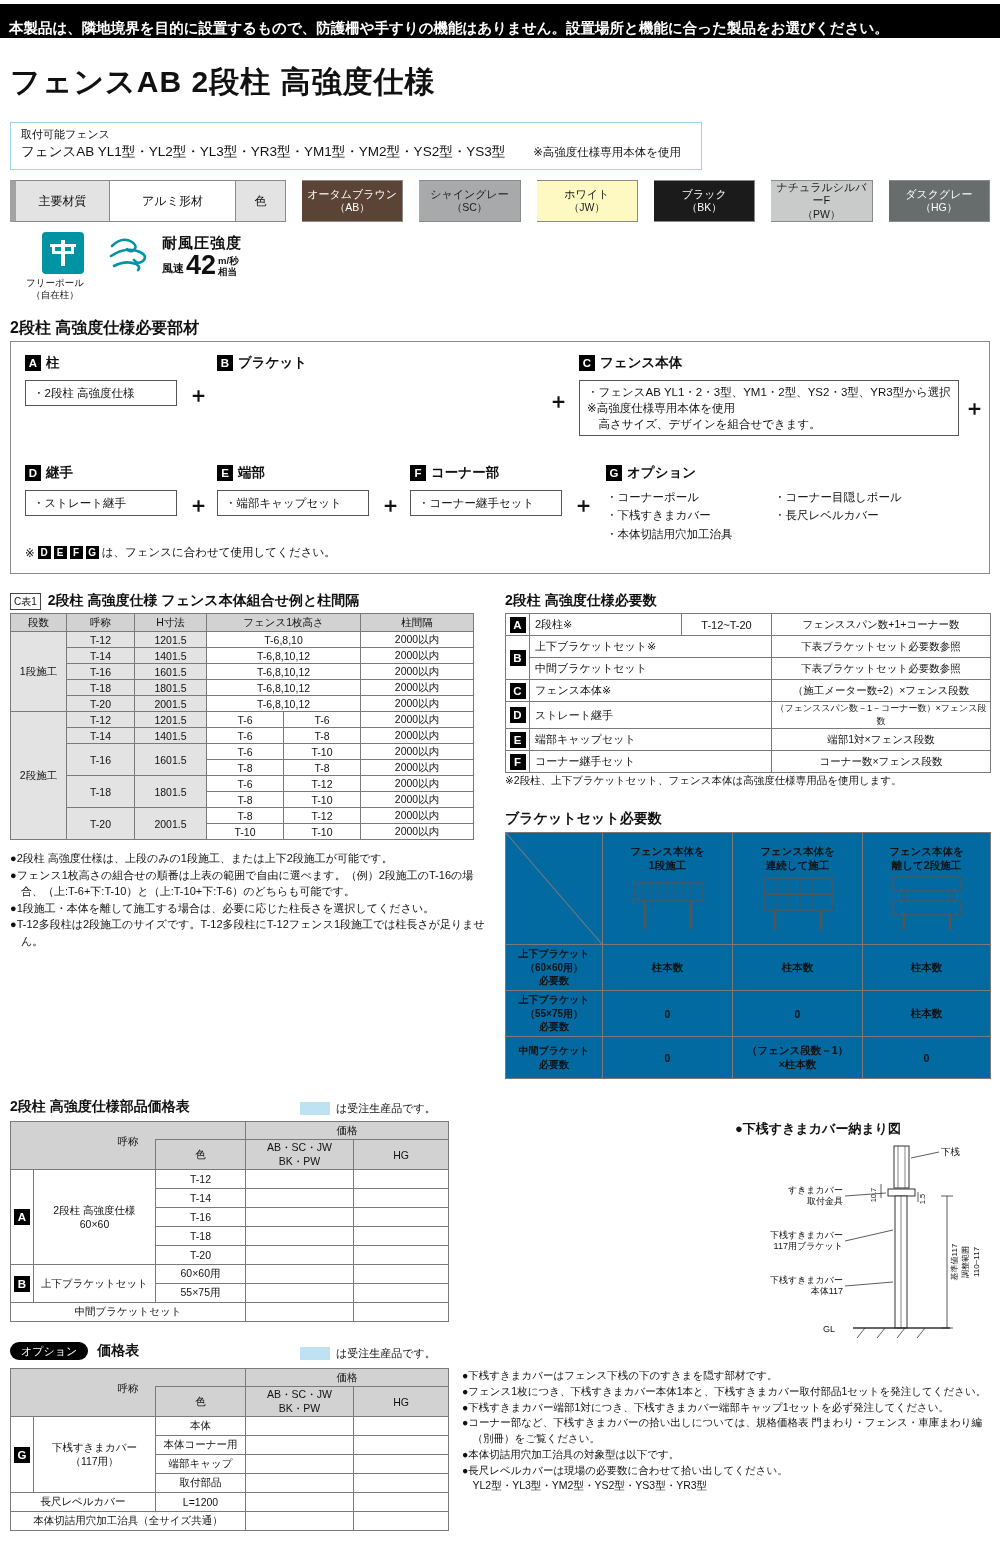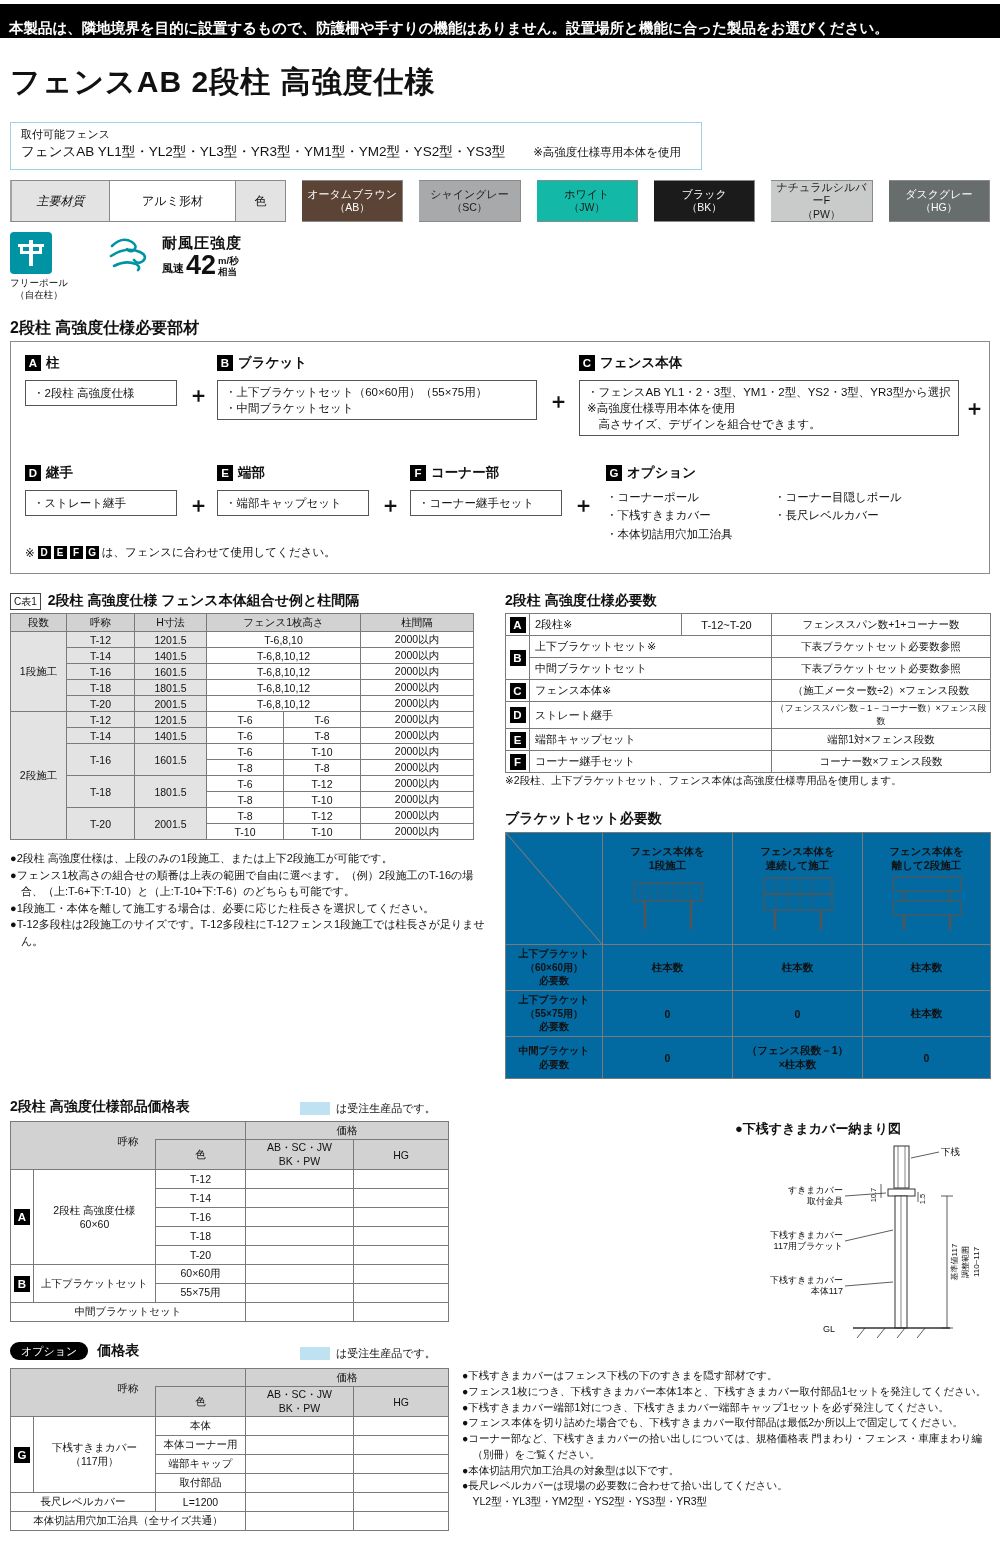--- a/index.html
+++ b/index.html
@@ -12,30 +12,30 @@
 .pagetitle{left:10px;top:62px;font-size:30px;font-weight:bold;letter-spacing:1px;}
 
 .fencebox{left:10px;top:122px;width:692px;height:48px;border:1px solid #9ed2e4;padding:4px 10px;}
 .fencebox .lbl{font-size:11px;}
 .fencebox .row{display:flex;gap:28px;align-items:baseline;margin-top:1px;}
 .fencebox .models{font-size:13.5px;}
 .fencebox .fnote{font-size:11.5px;}
 
 .matrow{left:10px;top:180px;width:980px;height:42px;display:flex;font-size:12px;}
 .matrow>div{border:1px solid #8a8a8a;border-left:0;display:flex;flex-direction:column;align-items:center;justify-content:center;line-height:1.25;text-align:center;}
-.matrow>div:first-child{border-left:2px solid #a3a3a3;font-style:italic;}
+.matrow>div:first-child{border-left:6px solid #a3a3a3;}
 .mat-h{width:100px;background:#e3e3e3;}
 .mat-v{width:126px;background:#fff;}
 .mat-c{width:50px;background:#e3e3e3;}
 .sw{flex:1;margin-left:16px;}
 .sw .nm{font-size:11px;}
 .sw .cd{font-size:10.5px;}
 
 .features{left:10px;top:232px;display:flex;align-items:flex-start;gap:24px;}
-.fp{display:flex;flex-direction:column;align-items:flex-start;width:74px;}
+.fp{display:flex;flex-direction:column;align-items:flex-end;width:74px;}
 .fp-icon{width:42px;height:42px;background:#0093a3;border-radius:4px;display:flex;align-items:center;justify-content:center;}
 .fp-lbl{font-size:9.5px;margin-top:3px;text-align:center;line-height:1.3;}
 .wind{display:flex;align-items:flex-start;gap:8px;margin-top:2px;}
 .wind-txt .t1{font-size:15px;font-weight:bold;letter-spacing:1px;}
 .wind-val{display:flex;align-items:flex-end;gap:2px;}
 .wind-val .w1{font-size:11px;font-weight:bold;padding-bottom:3px;}
 .wind-val .w2{font-size:27px;font-weight:bold;line-height:.95;}
 .wind-unit{display:flex;flex-direction:column;font-size:9.5px;font-weight:bold;line-height:1.15;padding-bottom:1px;}
 
 .h-parts{left:10px;top:318px;font-size:16px;font-weight:bold;}
@@ -110,21 +110,21 @@
     <div class="mat-v">アルミ形材</div>
     <div class="mat-c">色</div>
     <div class="sw" style="background:#5b4436;color:#ffffff">
       <span class="nm">オータムブラウン</span>
       <span class="cd">（AB）</span>
     </div>
     <div class="sw" style="background:#a7a9ab;color:#1a1a1a">
       <span class="nm">シャイングレー</span>
       <span class="cd">（SC）</span>
     </div>
-    <div class="sw" style="background:#14b8a6;color:#1a1a1a">
+    <div class="sw" style="background:#fef9c3;color:#1a1a1a">
       <span class="nm">ホワイト</span>
       <span class="cd">（JW）</span>
     </div>
     <div class="sw" style="background:#1b1b1b;color:#ffffff">
       <span class="nm">ブラック</span>
       <span class="cd">（BK）</span>
     </div>
     <div class="sw" style="background:#c9cbcb;color:#1a1a1a">
       <span class="nm">ナチュラルシルバーF</span>
       <span class="cd">（PW）</span>
@@ -180,24 +180,20 @@
       <span>柱</span>
     </div>
     <div class="itembox" style="left:14px;top:38px;width:152px;height:26px">
       <div>・2段柱 高強度仕様</div>
     </div>
     <div class="plus" style="left:177px;top:39px">＋</div>
 
     <div class="glabel" style="left:206px;top:12px">
       <span class="badge">B</span>
       <span>ブラケット</span>
-    </div>
-    <div class="itembox" style="left:206px;top:38px;width:320px;height:40px">
-      <div>・上下ブラケットセット（60×60用）（55×75用）</div>
-      <div>・中間ブラケットセット</div>
     </div>
     <div class="plus" style="left:537px;top:45px">＋</div>
 
     <div class="glabel" style="left:568px;top:12px">
       <span class="badge">C</span>
       <span>フェンス本体</span>
     </div>
     <div class="itembox" style="left:568px;top:38px;width:380px;height:56px">
       <div>・フェンスAB YL1・2・3型、YM1・2型、YS2・3型、YR3型から選択</div>
       <div>※高強度仕様専用本体を使用</div>
@@ -681,20 +677,19 @@
       <td></td>
           <td></td>
     </tr>
   </tbody>
     </table>
 
   <div class="abs notes" style="left:462px;top:1368px;width:530px">
     <p>●下桟すきまカバーはフェンス下桟の下のすきまを隠す部材です。</p>
     <p>●フェンス1枚につき、下桟すきまカバー本体1本と、下桟すきまカバー取付部品1セットを発注してください。</p>
     <p>●下桟すきまカバー端部1対につき、下桟すきまカバー端部キャップ1セットを必ず発注してください。</p>
-    <p>●フェンス本体を切り詰めた場合でも、下桟すきまカバー取付部品は最低2か所以上で固定してください。</p>
     <p>●コーナー部など、下桟すきまカバーの拾い出しについては、規格価格表 門まわり・フェンス・車庫まわり編（別冊）をご覧ください。</p>
     <p>●本体切詰用穴加工治具の対象型は以下です。</p>
     <p>●長尺レベルカバーは現場の必要数に合わせて拾い出してください。</p>
     <p class="indent">YL2型・YL3型・YM2型・YS2型・YS3型・YR3型</p>
   </div>
 
 </div>
 
 </body></html>

